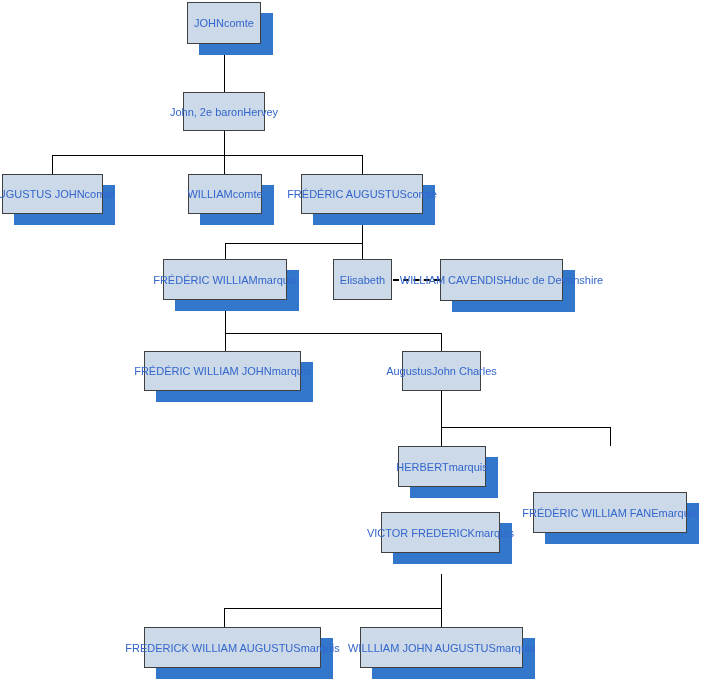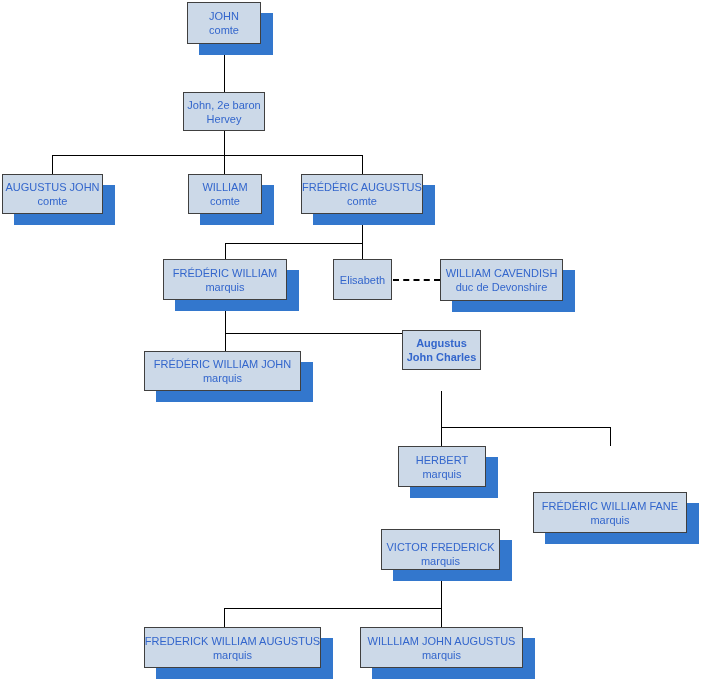--- a/index.html
+++ b/index.html
@@ -11,21 +11,21 @@
     width: 701px;
     height: 681px;
     background: var(--bg, #ffffff);
     overflow: hidden;
   }
 
   .node {
     position: absolute;
     z-index: 2;
     display: flex;
-    flex-direction: column;
+    flex-direction: row;
     justify-content: center;
     align-items: center;
     text-align: center;
     background: var(--node-fill, #ccd9e8);
     border: 1.5px solid var(--node-border, #404040);
     color: var(--node-text, #3366cc);
     font-size: 11px;
     line-height: 14px;
     padding: 1px 2px;
     white-space: nowrap;
@@ -102,33 +102,33 @@
       <div>Elisabeth</div>
     </div>
     <div class="node has-shadow" style="left: 440px; top: 259px; width: 123px; height: 42px;">
       <div>WILLIAM CAVENDISH</div>
       <div>duc de Devonshire</div>
     </div>
     <div class="node has-shadow" style="left: 144px; top: 351px; width: 157px; height: 40px;">
       <div>FRÉDÉRIC WILLIAM JOHN</div>
       <div>marquis</div>
     </div>
-    <div class="node" style="left: 402px; top: 330px; width: 79px; height: 40px; font-weight: bold;">
+    <div class="node" style="left: 402px; top: 351px; width: 79px; height: 40px;">
       <div>Augustus</div>
       <div>John Charles</div>
     </div>
     <div class="node has-shadow" style="left: 398px; top: 446px; width: 88px; height: 41px;">
       <div>HERBERT</div>
       <div>marquis</div>
     </div>
     <div class="node has-shadow" style="left: 533px; top: 446px; width: 154px; height: 41px; margin-top: 46px;">
       <div>FRÉDÉRIC WILLIAM FANE</div>
       <div>marquis</div>
     </div>
-    <div class="node has-shadow" style="left: 381px; top: 529px; width: 119px; height: 41px; justify-content: flex-end;">
+    <div class="node has-shadow" style="left: 381px; top: 512px; width: 119px; height: 41px;">
       <div>VICTOR FREDERICK</div>
       <div>marquis</div>
     </div>
     <div class="node has-shadow" style="left: 144px; top: 627px; width: 177px; height: 41px; align-items: center;">
       <div>FREDERICK WILLIAM AUGUSTUS</div>
       <div>marquis</div>
     </div>
     <div class="node has-shadow" style="left: 360px; top: 627px; width: 163px; height: 41px;">
       <div>WILLLIAM JOHN AUGUSTUS</div>
       <div>marquis</div>

